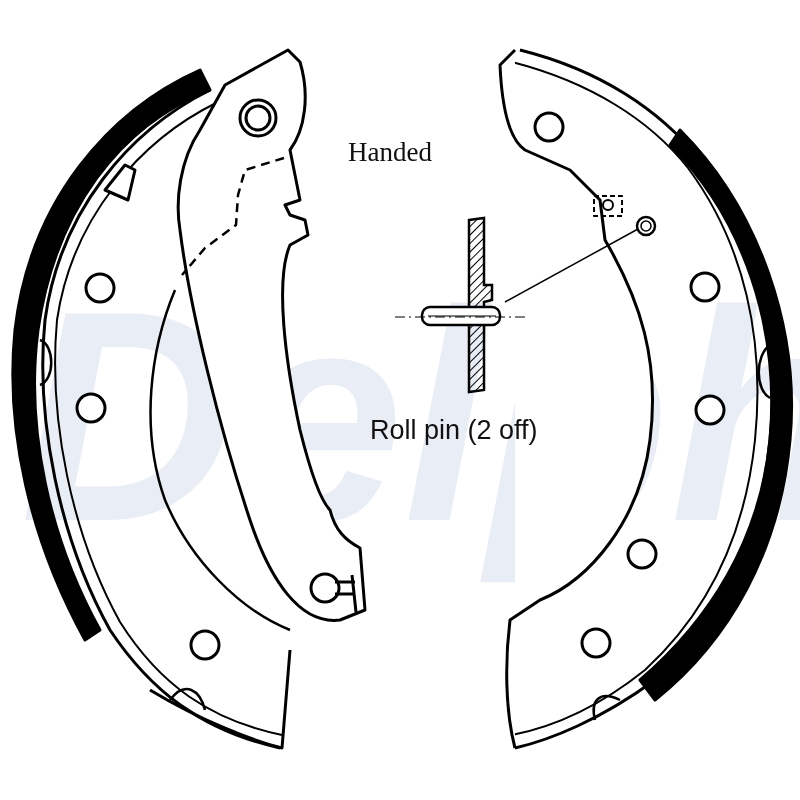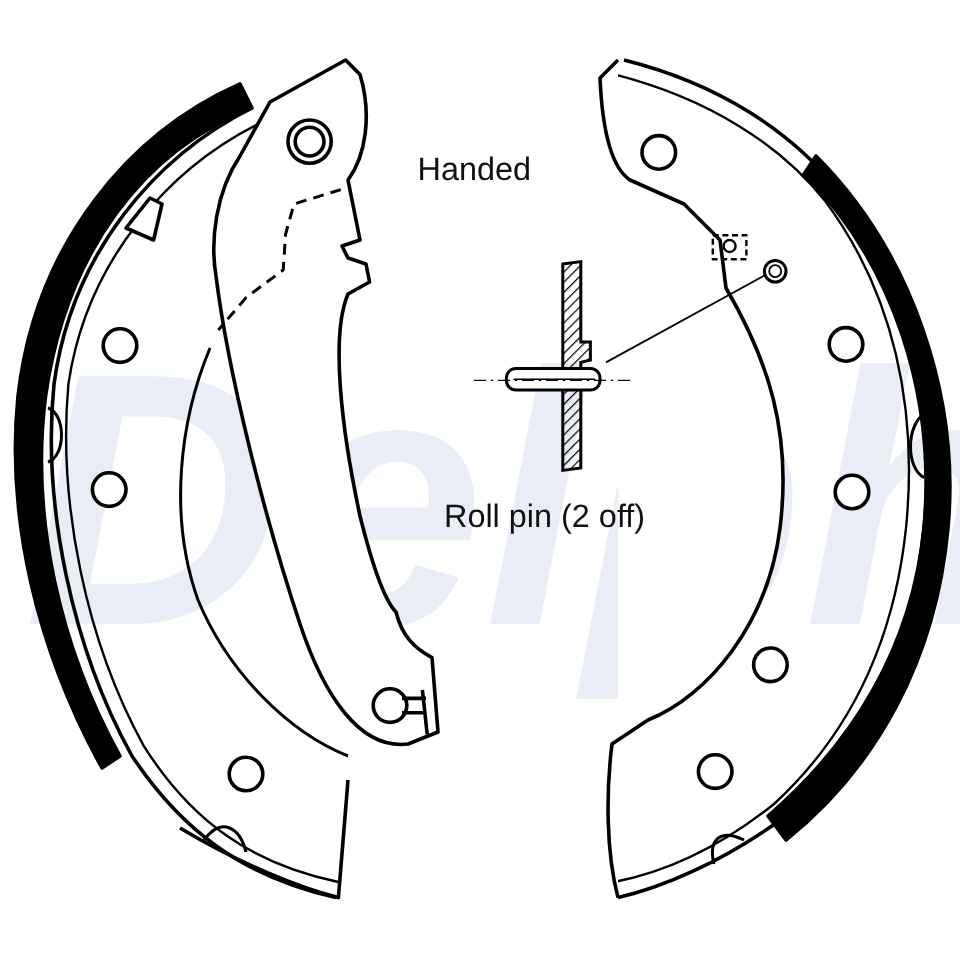--- a/index.html
+++ b/index.html
@@ -1,19 +1,19 @@
 <!DOCTYPE html>
 <html><head>
 <meta charset="utf-8">
 <style>
   html,body{margin:0;padding:0;background:#ffffff;}
   body{width:800px;height:800px;position:relative;overflow:hidden;font-family:"Liberation Sans",sans-serif;}
   #stage{position:absolute;left:0;top:0;width:800px;height:800px;}
   .lbl{position:absolute;font-family:"Liberation Sans",sans-serif;font-size:27px;color:#111;line-height:32px;white-space:nowrap;}
-  #lbl-handed{left:348px;top:125px;}
+  #lbl-handed{left:348px;top:136px;font-family:Liberation Serif, serif;}
   #lbl-roll{left:370px;top:414px;text-align:center;}
 </style>
 </head>
 <body>
 
 <svg id="stage" viewBox="0 0 800 800" xmlns="http://www.w3.org/2000/svg">
 
   <g fill="#e9edf5">
     <text x="20" y="520" font-family="Liberation Sans, sans-serif" font-weight="bold" font-style="italic" font-size="300">Delphi</text>
   </g>

